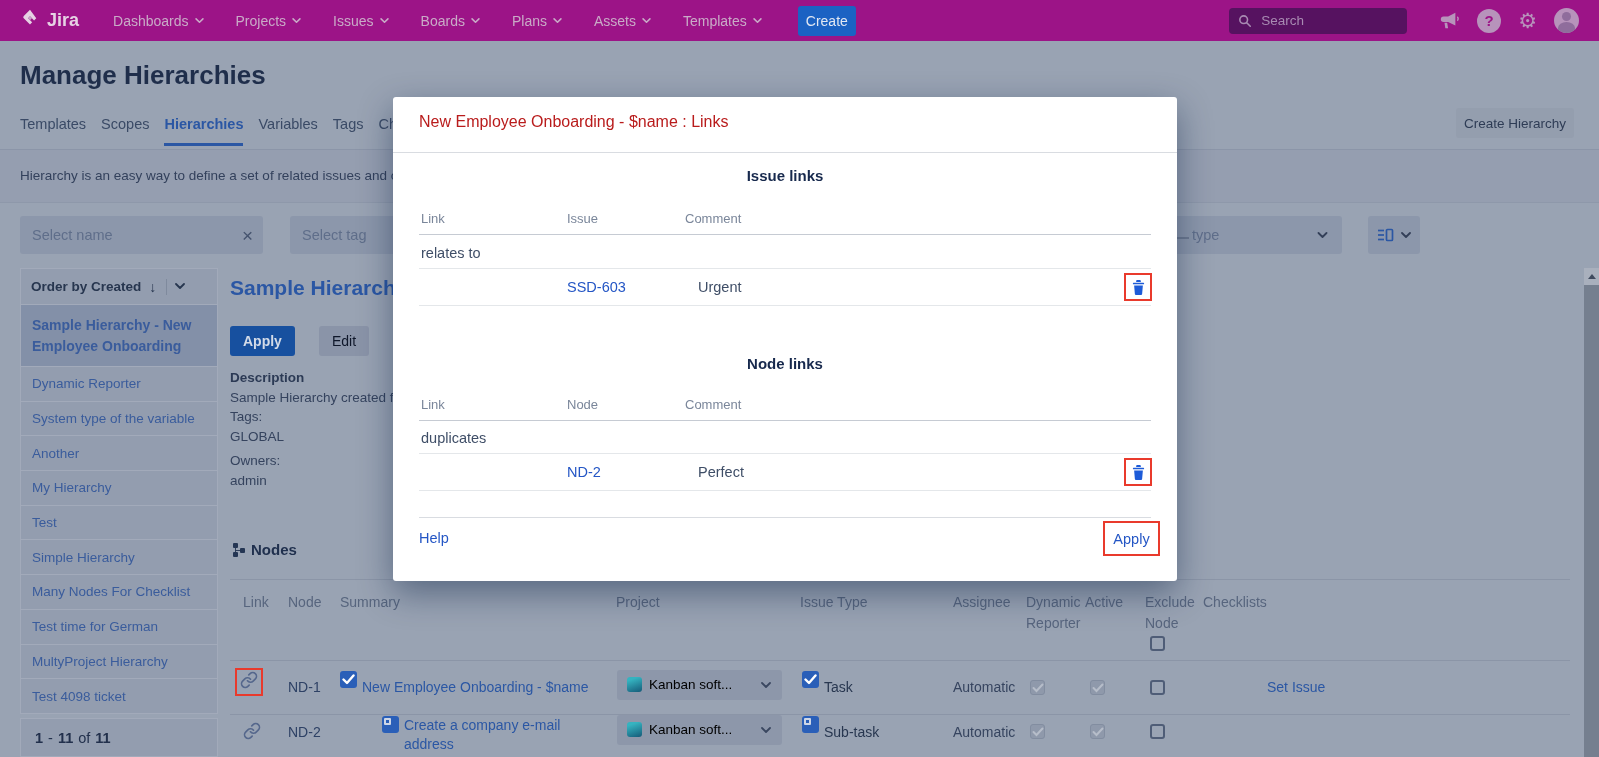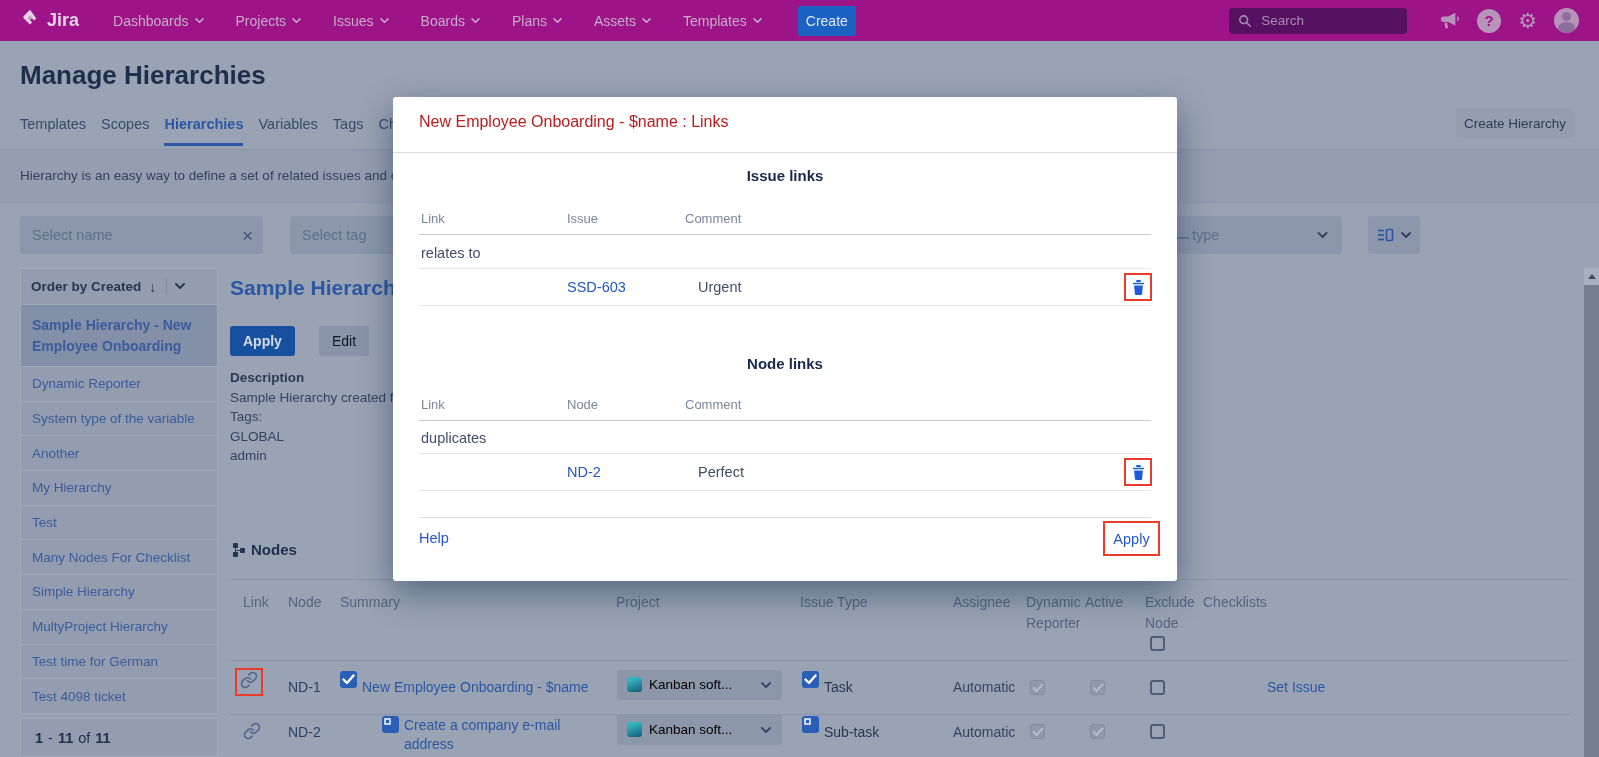--- a/index.html
+++ b/index.html
@@ -238,24 +238,24 @@
       <polyline points="1,1 5,5 9,1"></polyline>
     </svg>
 </div>
 <div id="side-list">
     <div class="side-item selected">Sample Hierarchy - New Employee Onboarding</div>
     <div class="side-item">Dynamic Reporter</div>
     <div class="side-item">System type of the variable</div>
     <div class="side-item">Another</div>
     <div class="side-item">My Hierarchy</div>
     <div class="side-item">Test</div>
+    <div class="side-item">Simple Hierarchy</div>
     <div class="side-item">Many Nodes For Checklist</div>
-    <div class="side-item">Simple Hierarchy</div>
+    <div class="side-item">Test time for German</div>
     <div class="side-item">MultyProject Hierarchy</div>
-    <div class="side-item">Test time for German</div>
     <div class="side-item">Test 4098 ticket</div>
   </div>
 <div class="pagination">
   <b>1</b>
   <span>-</span>
   <b>11</b>
   <span>of</span>
   <b>11</b>
 </div>
 
@@ -263,20 +263,21 @@
 <div class="btn-row">
   <div class="btn apply">Apply</div>
   <div class="btn plain">Edit</div>
   <div class="btn plain">Delete</div>
 </div>
 <div class="desc-block">
   <div class="desc-label">Description</div>
   <div>Sample Hierarchy created f</div>
   <div>Tags:</div>
   <div>GLOBAL</div>
+  <div class="owners-label">Owners:</div>
   <div>admin</div>
 </div>
 
 <div class="nodes-head">
   <svg width="13" height="14" viewBox="0 0 13 14">
       <g fill="#253654">
         <rect x="0" y="0" width="5" height="5" rx="1"></rect>
         <rect x="7" y="5" width="5" height="5" rx="1"></rect>
         <rect x="0" y="9" width="5" height="5" rx="1"></rect>
         <path d="M2 5v5h0.9V5z"></path>

